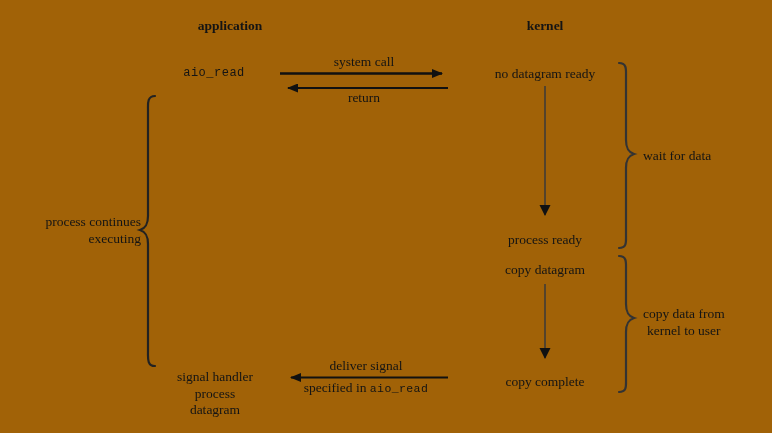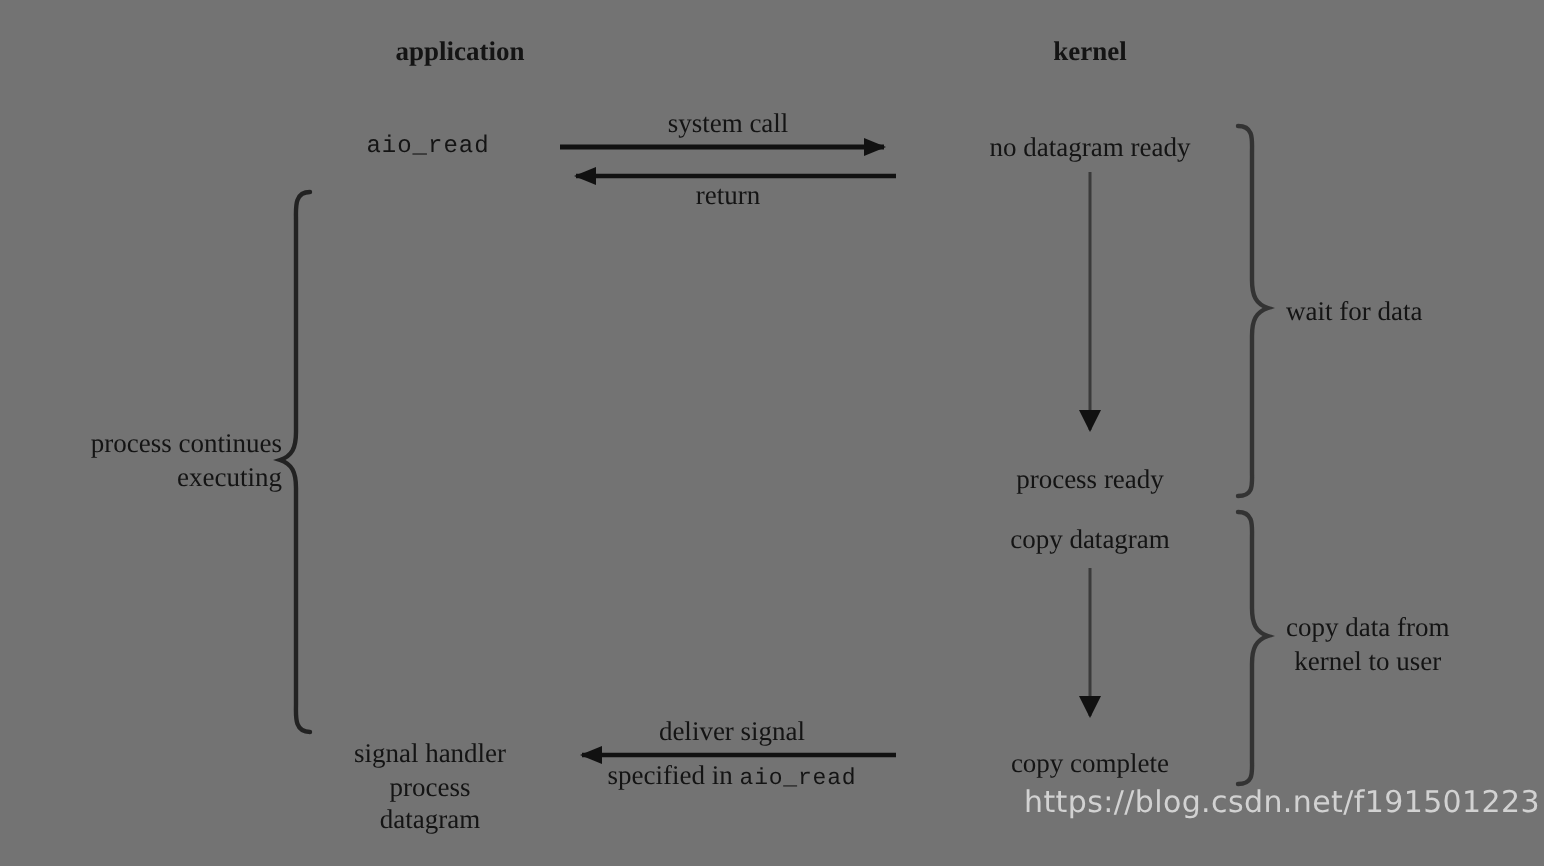--- a/index.html
+++ b/index.html
@@ -4,21 +4,21 @@
 <style>
   html, body {
     margin: 0;
     padding: 0;
     background: #ffffff;
   }
   #canvas {
     position: relative;
     width: 772px;
     height: 433px;
-    background: #737373;
+    background: #a16207;
     overflow: hidden;
     font-family: "Liberation Serif", "DejaVu Serif", serif;
     color: #1a1a1a;
     -webkit-font-smoothing: antialiased;
   }
   .lbl {
     position: absolute;
     font-size: 13.5px;
     line-height: 15px;
     white-space: nowrap;
@@ -166,15 +166,14 @@
       <path d="M 619,256
                C 627,256 626,263 626,269
                L 626,304
                C 626,312 628,316 634,318
                C 628,320 626,324 626,332
                L 626,380
                C 626,386 627,392 619,392" fill="none" stroke="#333333" stroke-width="2.2" stroke-linecap="round"></path>
     </g>
   </svg>
 
-  <div class="watermark" style="left:512px; top:392px;">https://blog.csdn.net/f191501223</div>
 
 </div>
 
 </body></html>

